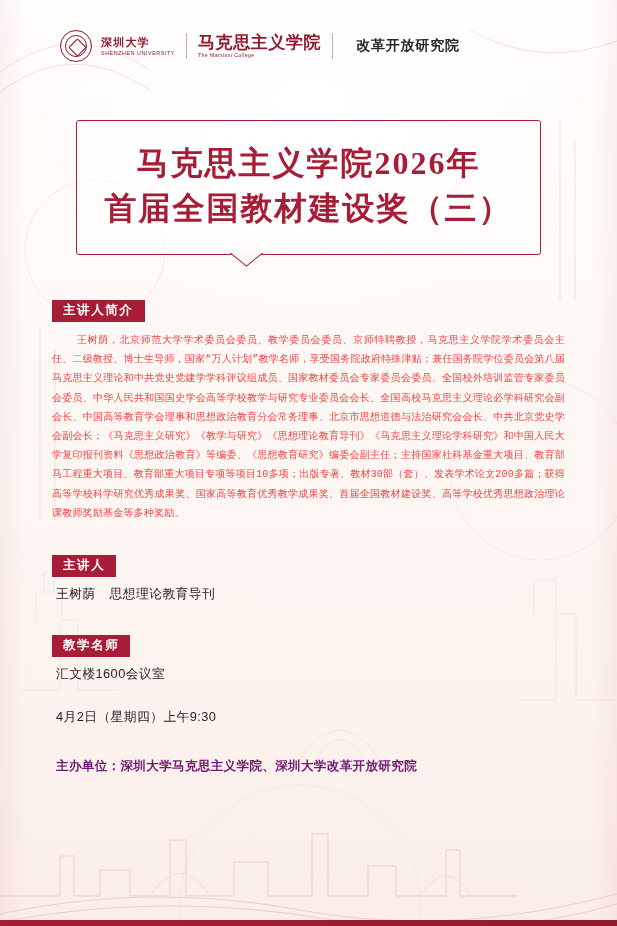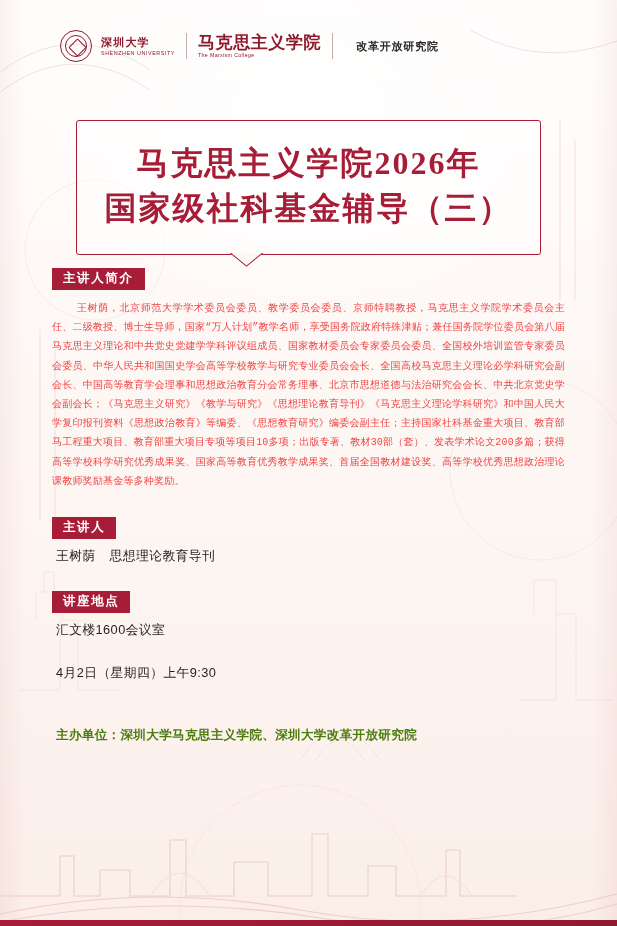--- a/index.html
+++ b/index.html
@@ -118,21 +118,21 @@
     line-height: 1.2;
     white-space: nowrap;
   }
   .logo-en2 {
     font-size: 5.2px;
     letter-spacing: 0.4px;
     color: #8e1a2e;
     white-space: nowrap;
   }
   .logo-inst {
-    font-size: 11px;
+    font-size: 14px;
     letter-spacing: 0.8px;
     color: #2d2a28;
     font-weight: bold;
     margin-left: 12px;
     white-space: nowrap;
   }
 
   
   .title-wrap {
     position: absolute;
@@ -188,42 +188,42 @@
   .tag {
     display: inline-block;
     background: #a71c36;
     color: #fff;
     font-size: 12.5px;
     font-weight: bold;
     letter-spacing: 1.6px;
     padding: 3px 11px 4px;
     line-height: 1.2;
   }
-  .tag-row { margin-bottom: 9px; }
+  .tag-row { margin-bottom: 9px; margin-top: 32px; }
   .body-text {
     font-family: Liberation Mono, monospace;
     font-size: 10px;
     line-height: 1.92;
     color: #ef4444;
     text-align: justify;
     text-indent: 25px;
     letter-spacing: 0.2px;
   }
   .block { margin-top: 26px; }
   .block-line {
     font-size: 12.8px;
     color: #231f20;
     letter-spacing: 0.4px;
     padding-left: 4px;
   }
   .speaker-name-sp { display: inline-block; width: 14px; }
   .org-line {
-    margin-top: 45px;
+    margin-top: 32px;
     font-size: 12.6px;
-    color: #4d7c0f;
+    color: #701a75;
     font-weight: bold;
     letter-spacing: 0.3px;
     padding-left: 4px;
   }
   .org-line .lbl { letter-spacing: 0.3px; }
 
   
   .bottom-art {
     position: absolute;
     left: 0; right: 0; bottom: 0;
@@ -310,21 +310,21 @@
       <div class="logo-cn2">马克思主义学院</div>
       <div class="logo-en2">The Marxism College</div>
     </div>
     <div class="logo-div"></div>
     <div class="logo-inst">改革开放研究院</div>
   </div>
 
   <div class="title-wrap">
     <div class="title-card">
       <div class="t-line">马克思主义学院2026年</div>
-      <div class="t-line">国家级社科基金辅导（三）</div>
+      <div class="t-line">首届全国教材建设奖（三）</div>
       <div class="bubble-tail"></div>
     </div>
   </div>
 
   <div class="content">
 
     <div class="tag-row">
       <span class="tag">主讲人简介</span>
     </div>
     <div class="body-text">王树荫，北京师范大学学术委员会委员、教学委员会委员、京师特聘教授，马克思主义学院学术委员会主任、二级教授、博士生导师，国家“万人计划”教学名师，享受国务院政府特殊津贴；兼任国务院学位委员会第八届马克思主义理论和中共党史党建学学科评议组成员、国家教材委员会专家委员会委员、全国校外培训监管专家委员会委员、中华人民共和国国史学会高等学校教学与研究专业委员会会长、全国高校马克思主义理论必学科研究会副会长、中国高等教育学会理事和思想政治教育分会常务理事、北京市思想道德与法治研究会会长、中共北京党史学会副会长；《马克思主义研究》《教学与研究》《思想理论教育导刊》《马克思主义理论学科研究》和中国人民大学复印报刊资料《思想政治教育》等编委、《思想教育研究》编委会副主任；主持国家社科基金重大项目、教育部马工程重大项目、教育部重大项目专项等项目10多项；出版专著、教材30部（套）、发表学术论文200多篇；获得高等学校科学研究优秀成果奖、国家高等教育优秀教学成果奖、首届全国教材建设奖、高等学校优秀思想政治理论课教师奖励基金等多种奖励。</div>
@@ -333,21 +333,21 @@
       <div class="tag-row">
         <span class="tag">主讲人</span>
       </div>
       <div class="block-line">
         <span>王树荫</span><span class="speaker-name-sp"></span><span>思想理论教育导刊</span>
       </div>
     </div>
 
     <div class="block">
       <div class="tag-row">
-        <span class="tag">讲座地点</span>
+        <span class="tag">教学名师</span>
       </div>
       <div class="block-line">汇文楼1600会议室</div>
     </div>
 
     <div class="block">
       <div class="block-line">4月2日（星期四）上午9:30</div>
     </div>
 
     <div class="org-line">
       <span class="lbl">主办单位：</span><span>深圳大学马克思主义学院、深圳大学改革开放研究院</span>

